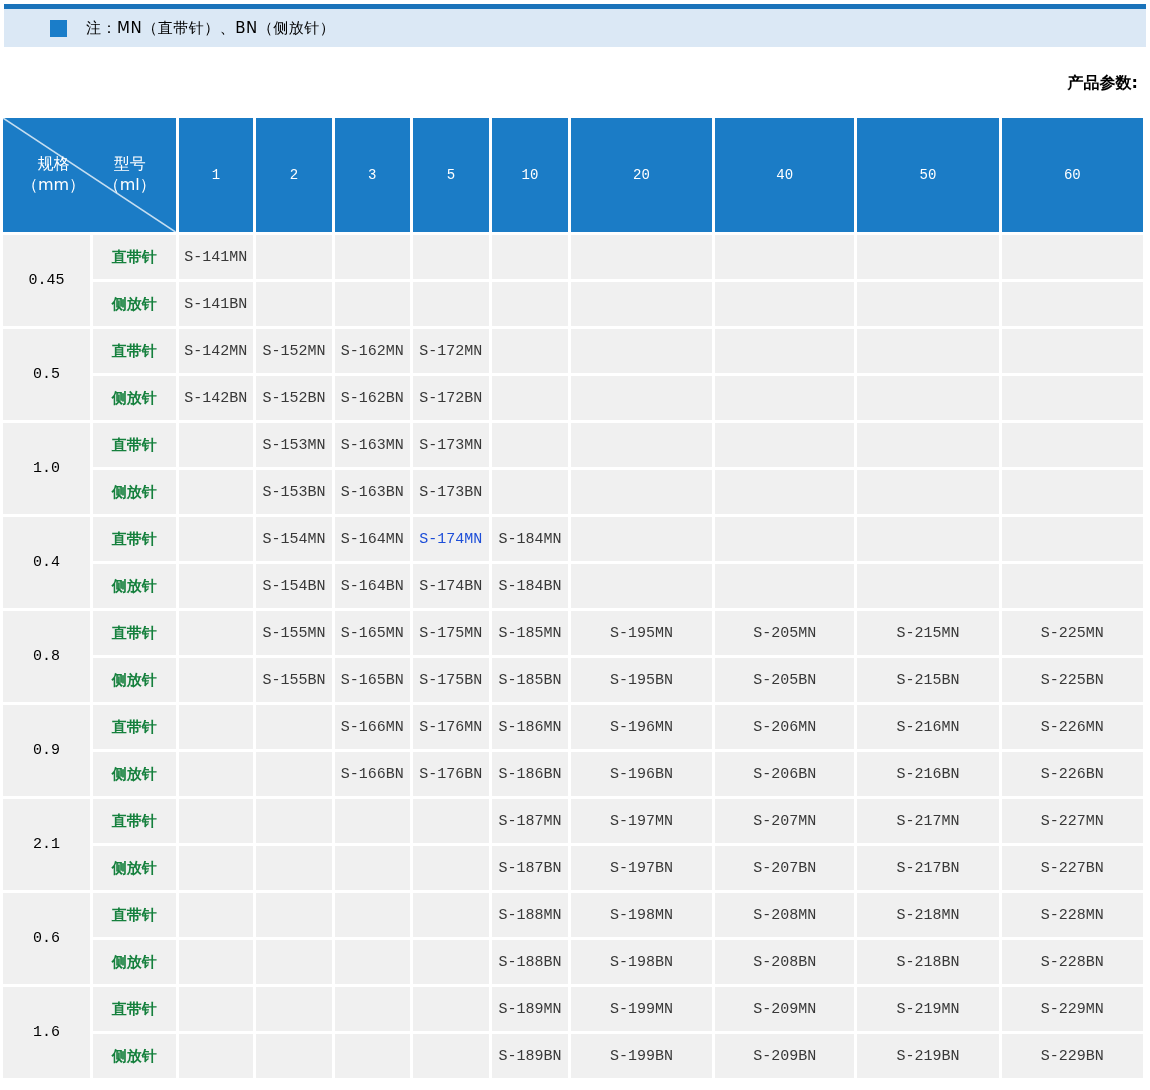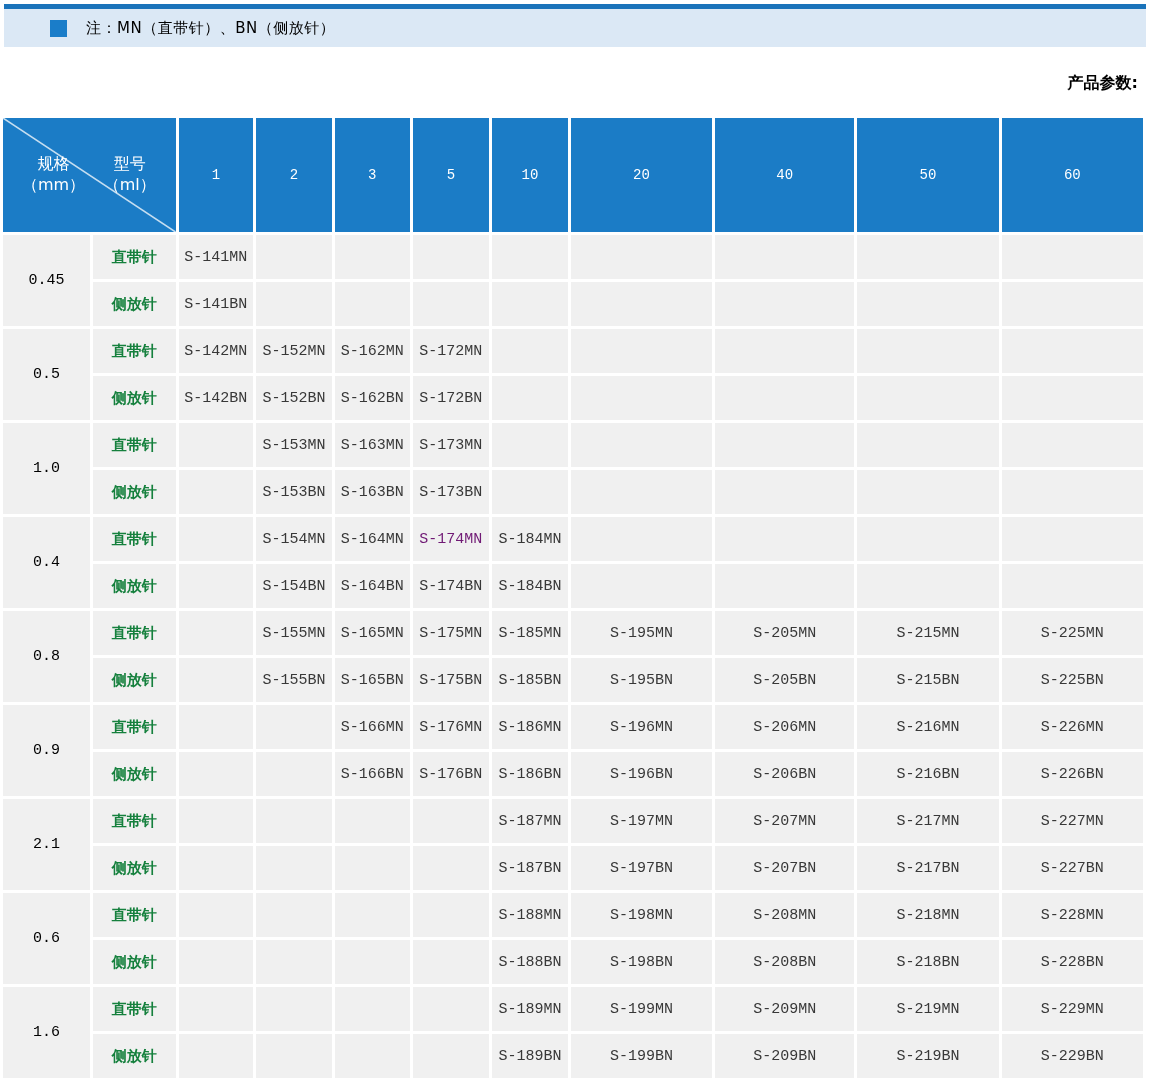--- a/index.html
+++ b/index.html
@@ -33,21 +33,21 @@
     align-items:center;padding:0 9px;font-size:16px;
     font-family:"DejaVu Sans","Liberation Sans",sans-serif;
   }
   table.params td{
     background:#f0f0f0;height:42px;text-align:center;
     font-size:15px;overflow:hidden;white-space:nowrap;
   }
   td.spec{color:#000;font-family:"Liberation Mono","DejaVu Sans Mono",monospace;margin-top:12px;}
   td.type{font-weight:bold;color:#15803d;font-size:15px;}
   td.code{color:#383838;font-family:"Liberation Mono","DejaVu Sans Mono",monospace;}
-  td.code.hl{color:#701a75;}
+  td.code.hl{color:#1d4ed8;}
 </style>
 </head>
 <body>
 
 <div class="top-line"></div>
 
 <div class="note-band">
   <span class="square-bullet"></span>
   <span class="note-text">注：MN（直带针）、BN（侧放针）</span>
 </div>

